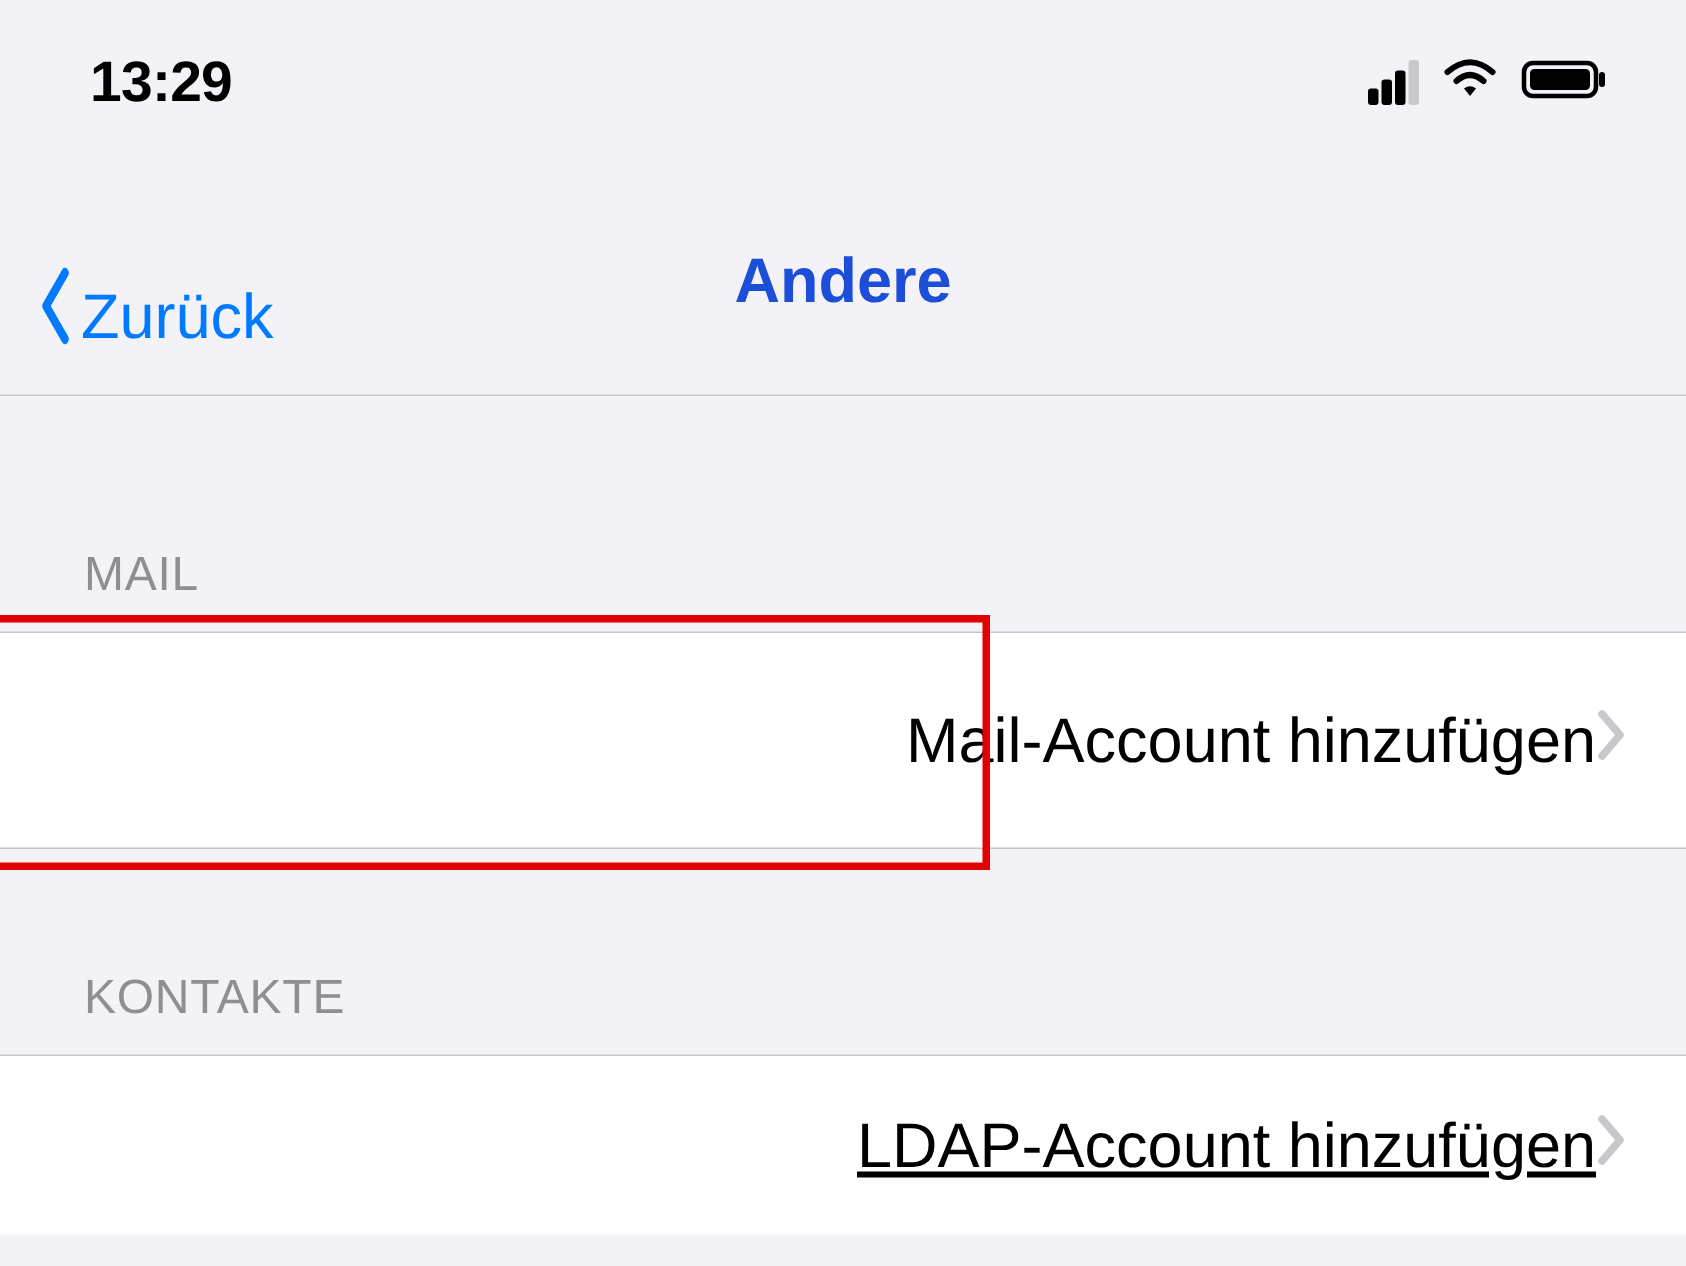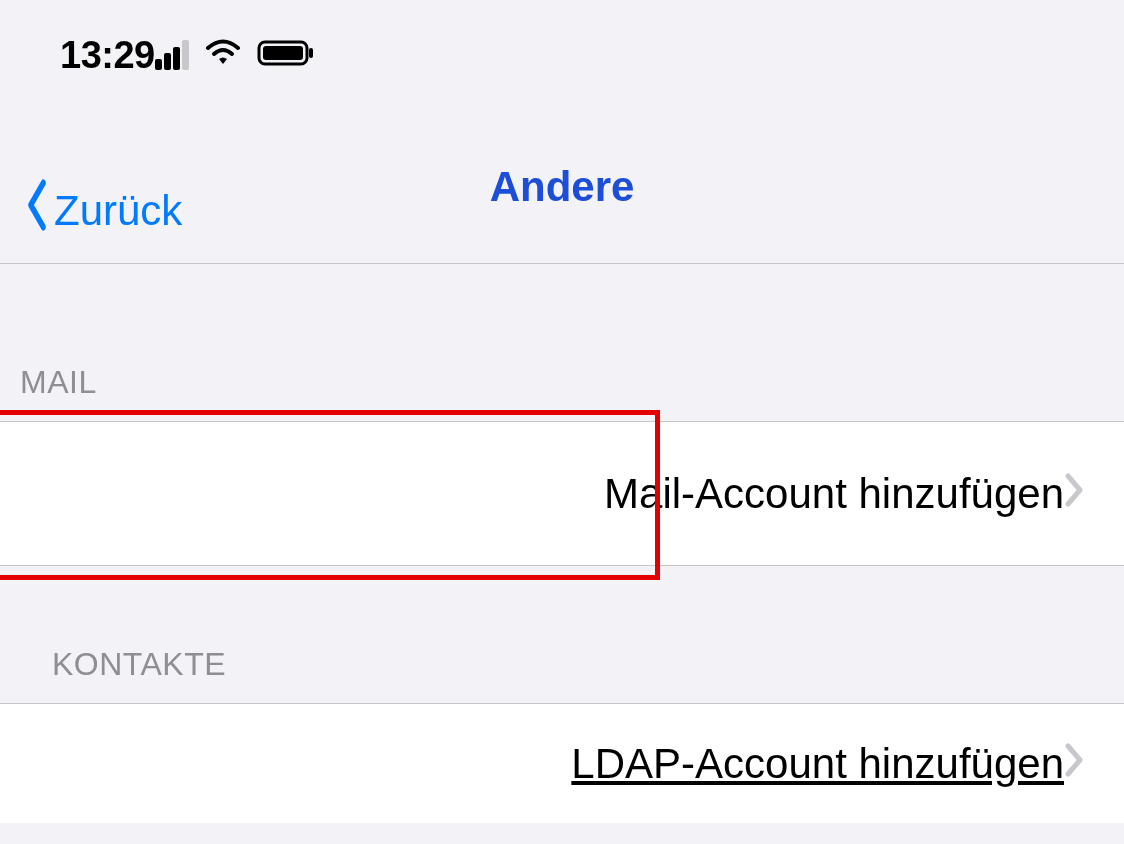--- a/index.html
+++ b/index.html
@@ -11,20 +11,21 @@
       font-family: -apple-system, "SF Pro Text", "Helvetica Neue", Arial, sans-serif;
       background-color: #f2f2f7;
       width: 1124px;
       height: 844px;
       overflow: hidden;
     }
     .status-bar {
       height: 110px;
       display: flex;
       align-items: center;
+      justify-content: space-between;
       padding: 0 50px 0 60px;
       background-color: #f2f2f7;
     }
     .status-time {
       font-size: 38px;
       font-weight: 600;
       letter-spacing: -0.5px;
     }
     .status-icons {
       display: flex;
@@ -62,30 +63,29 @@
       top: 50%;
       transform: translate(-50%, -50%);
       font-size: 42px;
       font-weight: 600;
       color: #1d4ed8;
     }
     .content {
       background-color: #f2f2f7;
     }
     .section-header {
-      padding: 100px 48px 20px 20px;
+      padding: 100px 48px 20px 56px;
       font-size: 32px;
       font-weight: 400;
       color: #8e8e93;
       letter-spacing: 0.5px;
       text-transform: uppercase;
     }
     .section-header.second {
       padding-top: 80px;
-      margin-left: 32px;
     }
     .list-item {
       background-color: #ffffff;
       border-top: 1px solid #c6c6c8;
       border-bottom: 1px solid #c6c6c8;
       height: 145px;
       display: flex;
       align-items: center;
       justify-content: flex-end;
       padding: 0 40px 0 48px;

